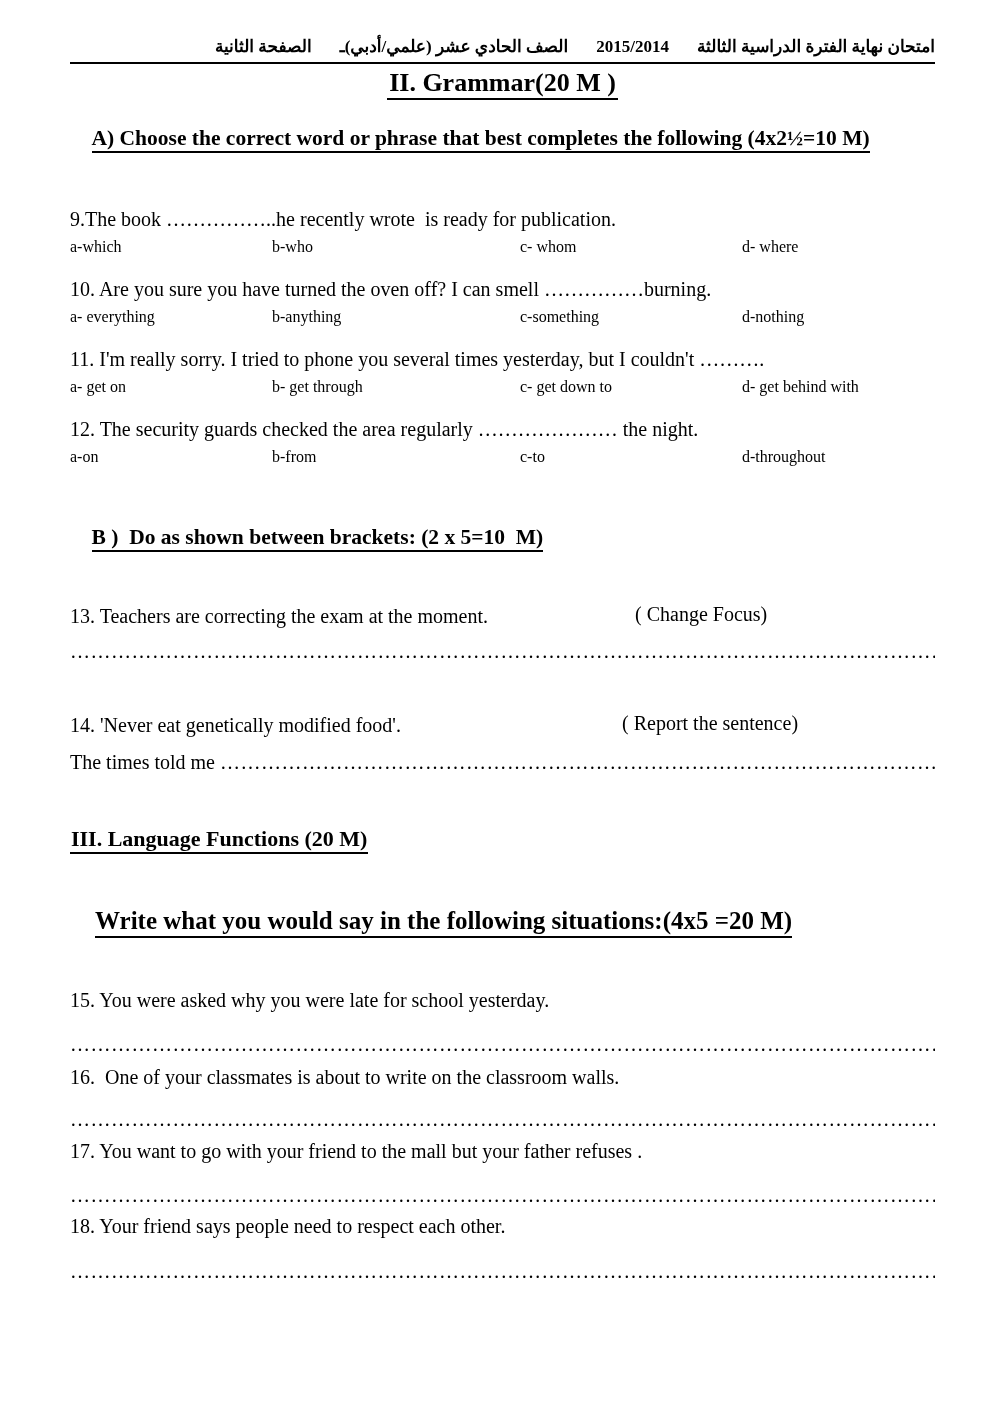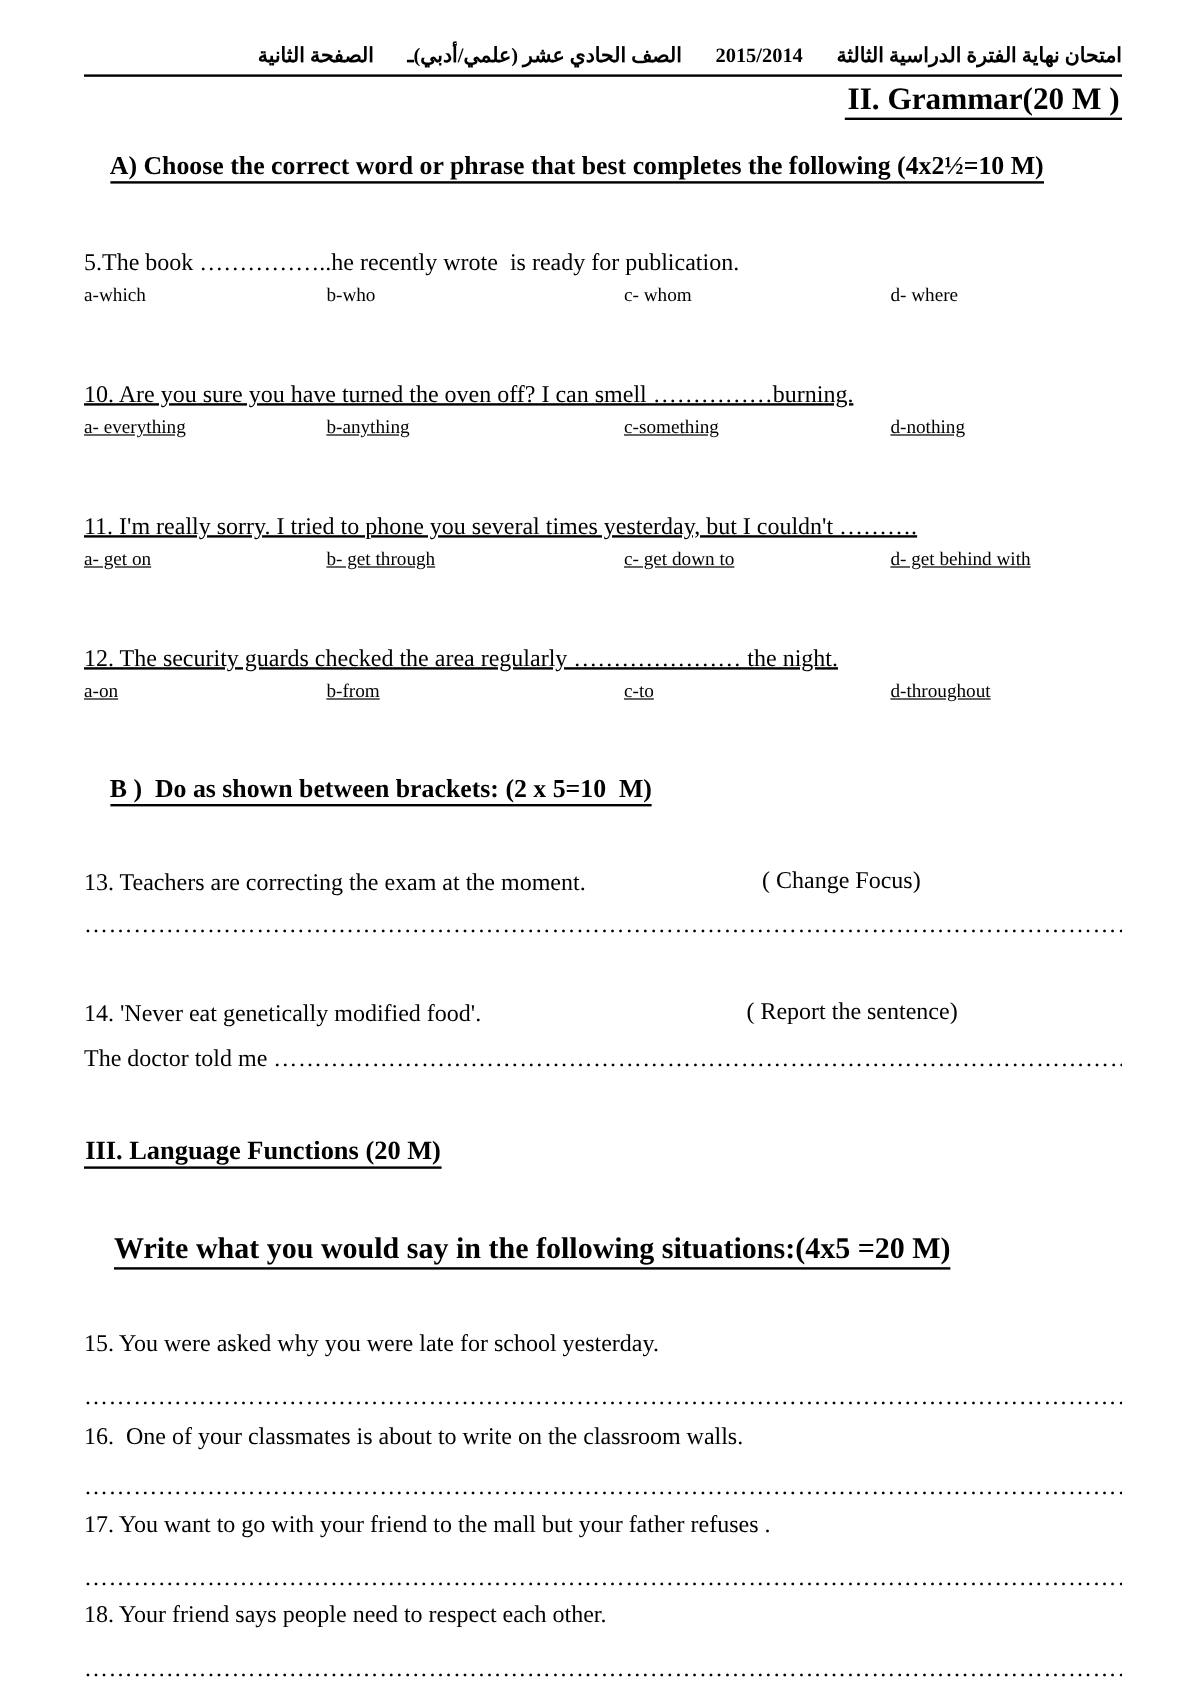--- a/index.html
+++ b/index.html
@@ -25,21 +25,21 @@
     gap: 28px;
     font-size: 17px;
     font-weight: bold;
     padding-bottom: 5px;
     border-bottom: 2px solid #000;
     white-space: nowrap;
   }
   .header .year { font-family: "Liberation Serif", serif; direction: ltr; }
   
   .main-title {
-    text-align: right;
+    text-align: center;
     font-size: 26px;
     font-weight: bold;
     margin-top: 4px;
   }
   .main-title span { border-bottom: 2.5px solid #000; padding: 0 2px 1px 2px; }
   .section-heading {
     font-size: 21.5px;
     font-weight: bold;
     margin-top: 3px;
     white-space: pre-wrap;
@@ -66,21 +66,21 @@
   }
   .mcq { margin-top: 30px; }
   .mcq:first-of-type { margin-top: 26px; }
   .options {
     display: grid;
     grid-template-columns: 202px 248px 222px 1fr;
     font-size: 16px;
     margin-top: 6px;
     white-space: pre-wrap;
   }
-  .mcq-gap { margin-top: 60px; text-decoration: underline; }
+  .mcq-gap { margin-top: 20px; }
   .bracket-q { position: relative; margin-top: 28px; }
   .bracket-q .instruction {
     position: absolute;
     top: 0;
     font-weight: normal;
     font-size: 20px;
     white-space: pre-wrap;
   }
   .inst-13 { left: 565px; }
   .inst-14 { left: 552px; }
@@ -131,21 +131,21 @@
 
   <h1 class="main-title">
     <span>II. Grammar(20 M )</span>
   </h1>
 
   <h2 class="section-heading">
     <span>A) Choose the correct word or phrase that best completes the following (4x2½=10 M)</span>
   </h2>
 
   <div class="mcq">
-    <div class="q-text">5.The book ……………..he recently wrote  is ready for publication.</div>
+    <div class="q-text">9.The book ……………..he recently wrote  is ready for publication.</div>
     <div class="options">
       <span class="opt">a-which</span>
       <span class="opt">b-who</span>
       <span class="opt">c- whom</span>
       <span class="opt">d- where</span>
     </div>
   </div>
 
   <div class="mcq mcq-gap">
     <div class="q-text">10. Are you sure you have turned the oven off? I can smell ……………burning.</div>
@@ -185,21 +185,21 @@
     <div class="q-text">13. Teachers are correcting the exam at the moment.</div>
     <span class="instruction inst-13">( Change Focus)</span>
   </div>
   <div class="dots-line mt-13-line">…………………………………………………………………………………………………………………………………………………………………………………………</div>
 
   <div class="bracket-q q14">
     <div class="q-text">14. 'Never eat genetically modified food'.</div>
     <span class="instruction inst-14">( Report the sentence)</span>
   </div>
   <div class="answer-prefix-row">
-    <span class="prefix">The doctor told me </span>
+    <span class="prefix">The times told me </span>
     <span class="dots-fill">…………………………………………………………………………………………………………………………………………………………………………………………</span>
   </div>
 
   <h1 class="sub-title">
     <span>III. Language Functions (20 M)</span>
   </h1>
 
   <h2 class="situations-heading">
     <span>Write what you would say in the following situations:(4x5 =20 M)</span>
   </h2>

